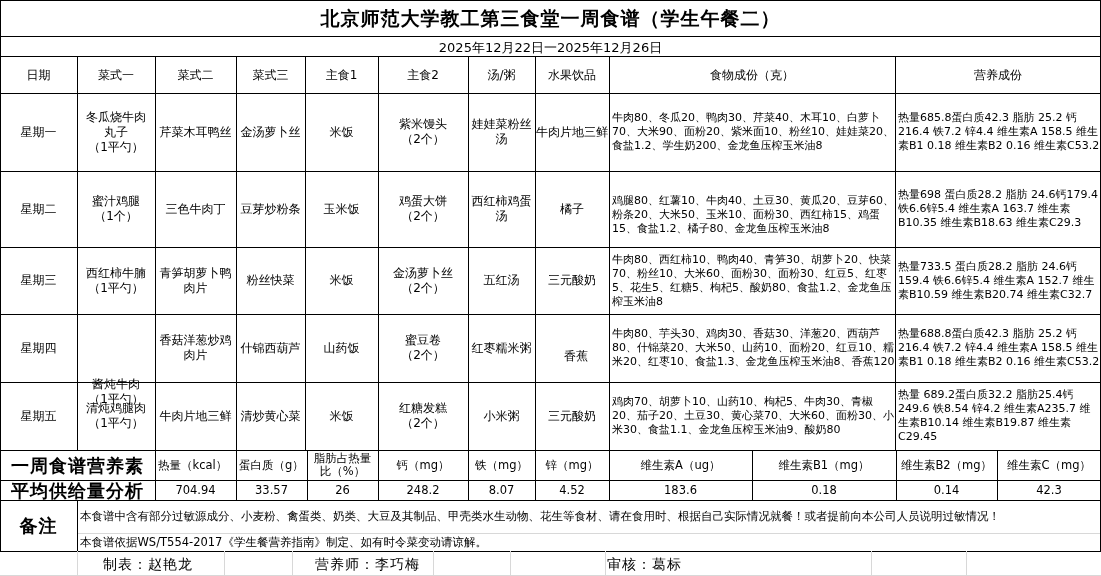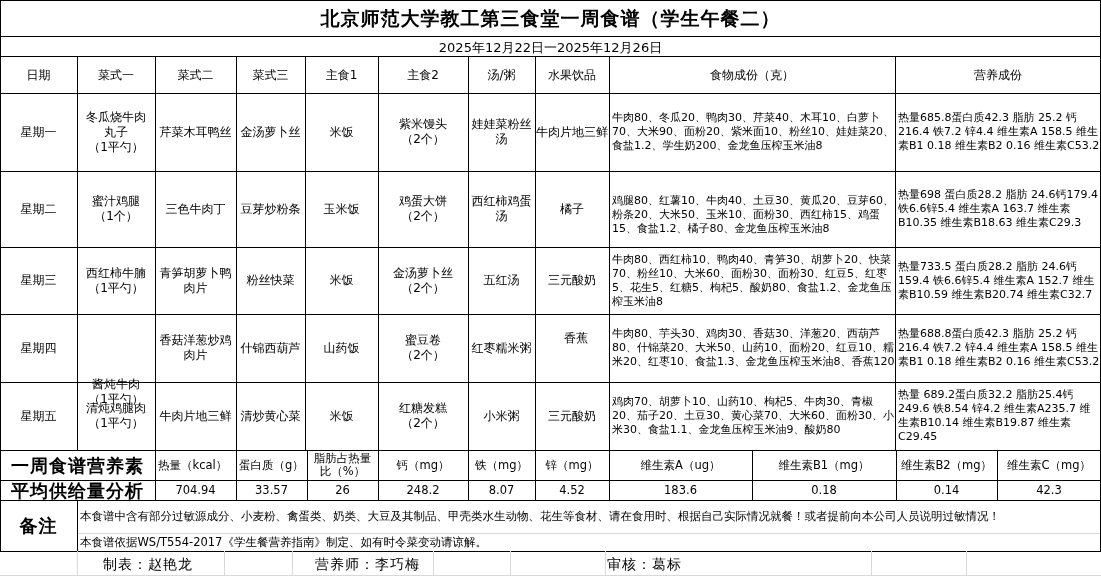--- a/index.html
+++ b/index.html
@@ -92,21 +92,21 @@
   <div class="cell" style="left:0;top:314px;width:77px;height:68px;">星期四</div>
   <div class="cell mealtxt" style="left:77px;top:314px;width:78px;height:68px;margin-top:44px;">酱炖牛肉
 （1平勺）</div>
   <div class="cell mealtxt" style="left:155px;top:314px;width:81px;height:68px;">香菇洋葱炒鸡
 肉片</div>
   <div class="cell mealtxt" style="left:236px;top:314px;width:69px;height:68px;">什锦西葫芦</div>
   <div class="cell mealtxt" style="left:305px;top:314px;width:73px;height:68px;">山药饭</div>
   <div class="cell mealtxt" style="left:378px;top:314px;width:90px;height:68px;">蜜豆卷
 （2个）</div>
   <div class="cell mealtxt" style="left:468px;top:314px;width:67px;height:68px;">红枣糯米粥</div>
-  <div class="cell mealtxt" style="left:535px;top:304px;width:74px;height:68px;padding-left:8px;">香蕉</div>
+  <div class="cell mealtxt" style="left:535px;top:322px;width:74px;height:68px;padding-left:8px;">香蕉</div>
   <div class="cell left small" style="left:609px;top:314px;width:286px;height:68px;">牛肉80、芋头30、鸡肉30、香菇30、洋葱20、西葫芦80、什锦菜20、大米50、山药10、面粉20、红豆10、糯米20、红枣10、食盐1.3、金龙鱼压榨玉米油8、香蕉120</div>
   <div class="cell left small" style="left:895px;top:314px;width:206px;height:68px;">热量688.8蛋白质42.3 脂肪 25.2 钙216.4 铁7.2  锌4.4  维生素A 158.5 维生素B1 0.18 维生素B2 0.16 维生素C53.2</div>
 </div>
 
 <div>
   <div class="cell" style="left:0;top:382px;width:77px;height:68px;">星期五</div>
   <div class="cell mealtxt" style="left:77px;top:382px;width:78px;height:68px;">清炖鸡腿肉
 （1平勺）</div>
   <div class="cell mealtxt" style="left:155px;top:382px;width:81px;height:68px;">牛肉片地三鲜</div>
   <div class="cell mealtxt" style="left:236px;top:382px;width:69px;height:68px;">清炒黄心菜</div>

